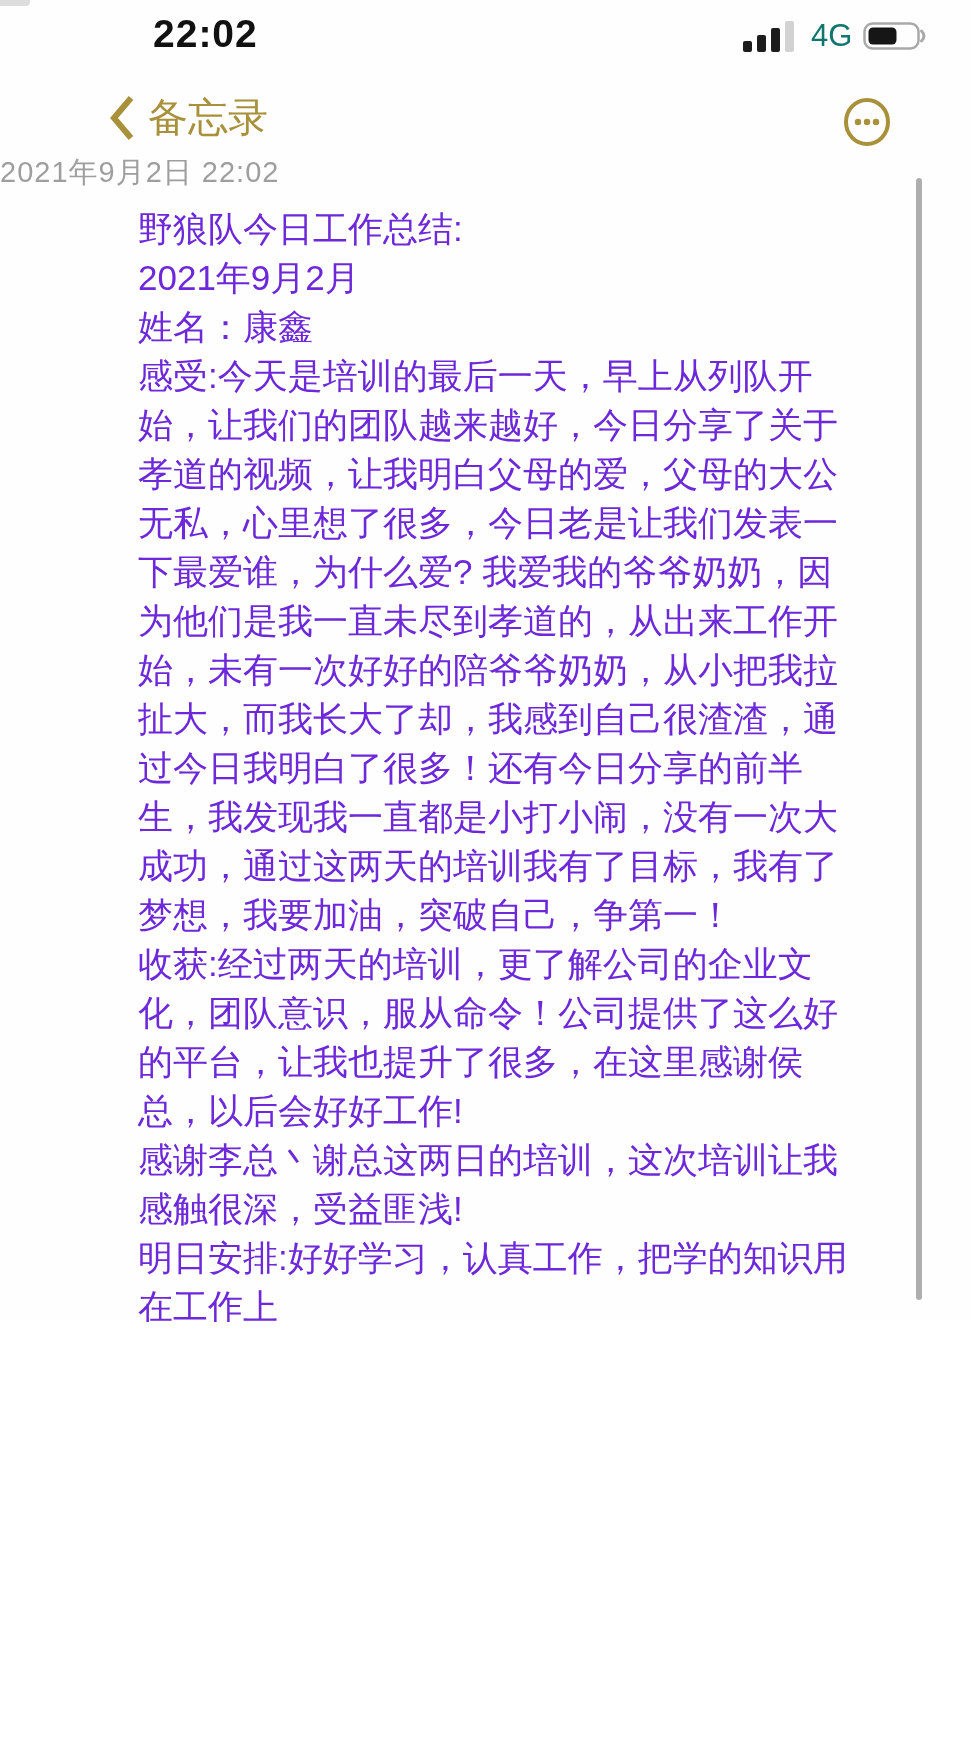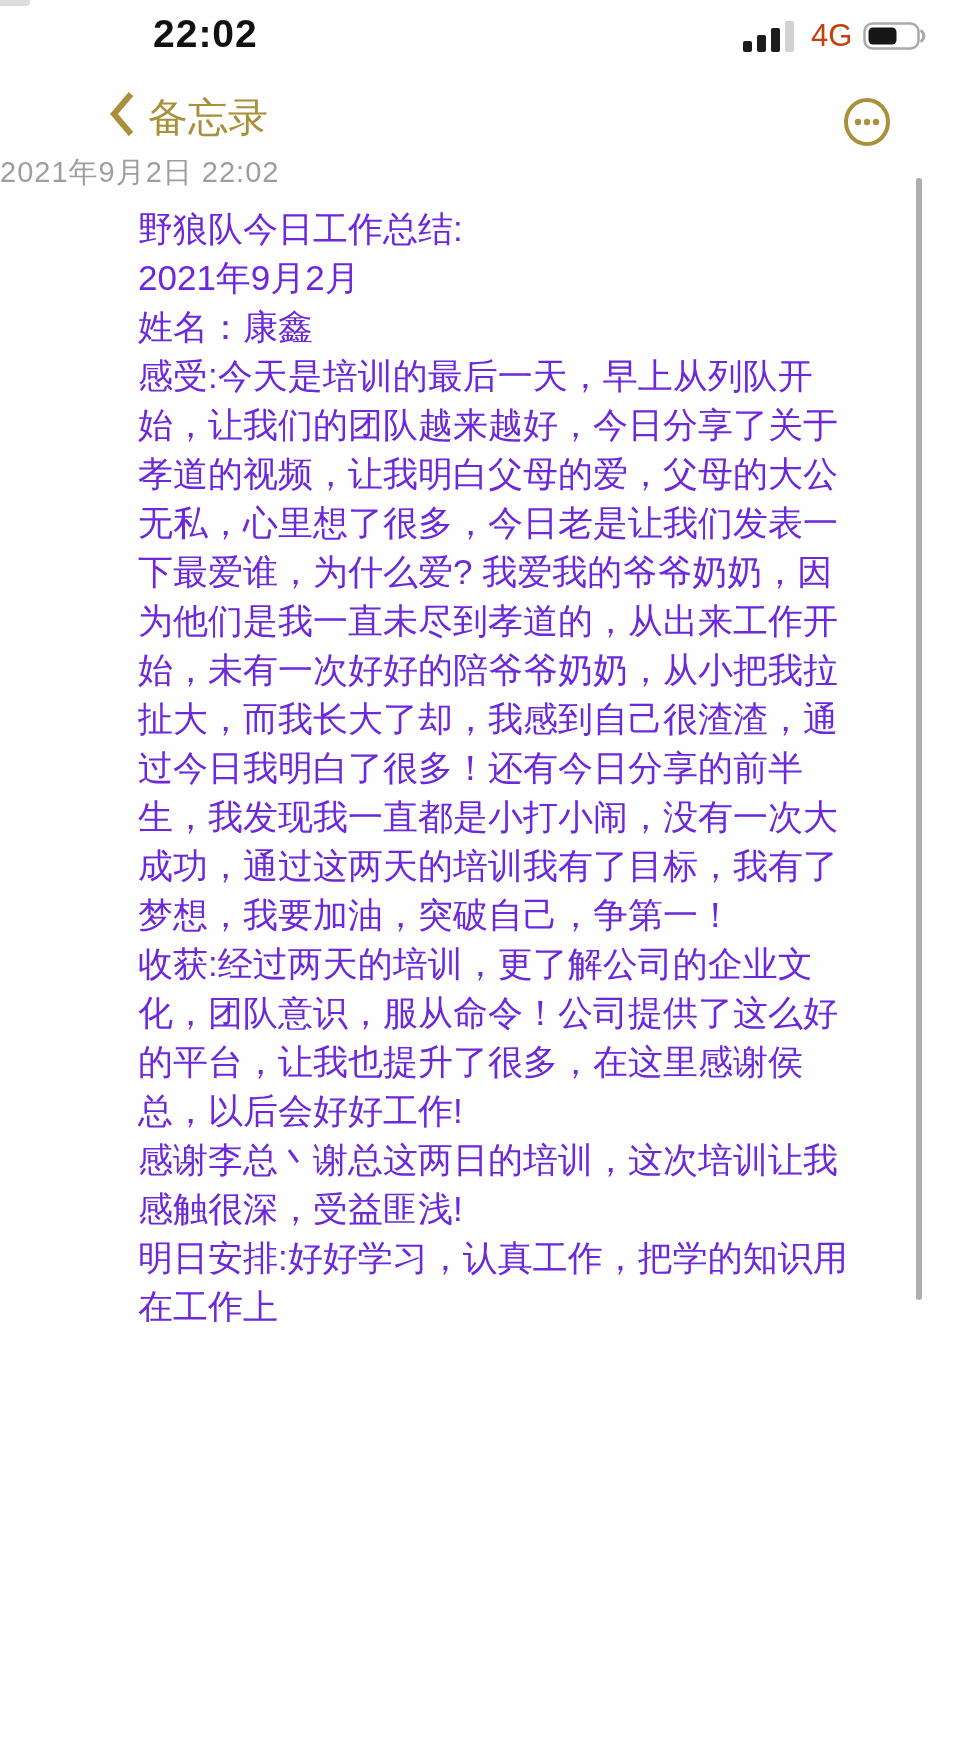--- a/index.html
+++ b/index.html
@@ -6,24 +6,24 @@
   .phone{
     position:relative;width:971px;height:1322px;background:#fefefe;
     font-family:"Liberation Sans","DejaVu Sans",sans-serif;overflow:hidden;
   }
   
   .edge-smudge{position:absolute;left:0;top:0;width:30px;height:6px;background:#cfcfcf;border-radius:0 0 4px 0;opacity:.7}
 
   
   .time{position:absolute;left:153px;top:12px;font-size:39px;font-weight:700;color:#111;letter-spacing:1px;}
   .status-right{position:absolute;left:742px;top:18px;display:flex;align-items:center;gap:11px;}
-  .net-label{font-size:31px;color:#c2410c;}
+  .net-label{font-size:31px;color:#0f766e;}
 
   
-  .nav-back{position:absolute;left:108px;top:90px;display:flex;align-items:flex-start;gap:12px;cursor:pointer;}
+  .nav-back{position:absolute;left:108px;top:90px;display:flex;align-items:center;gap:12px;cursor:pointer;}
   .nav-back-label{font-size:40px;color:#a8913a;}
   .more-btn{position:absolute;left:842px;top:96px;width:50px;height:52px;cursor:pointer;}
 
   
   .note-timestamp{position:absolute;left:0;top:153px;width:100%;text-align:left;font-size:29px;color:#9e9e9e;letter-spacing:1px;}
   .note-body{
     position:absolute;left:138px;top:204px;width:760px;
     font-size:35px;line-height:49px;color:#6d28d9;white-space:pre-line;
   }
   .sig-name{position:absolute;left:454px;top:1338px;font-size:35px;color:#1f1f1f;}

